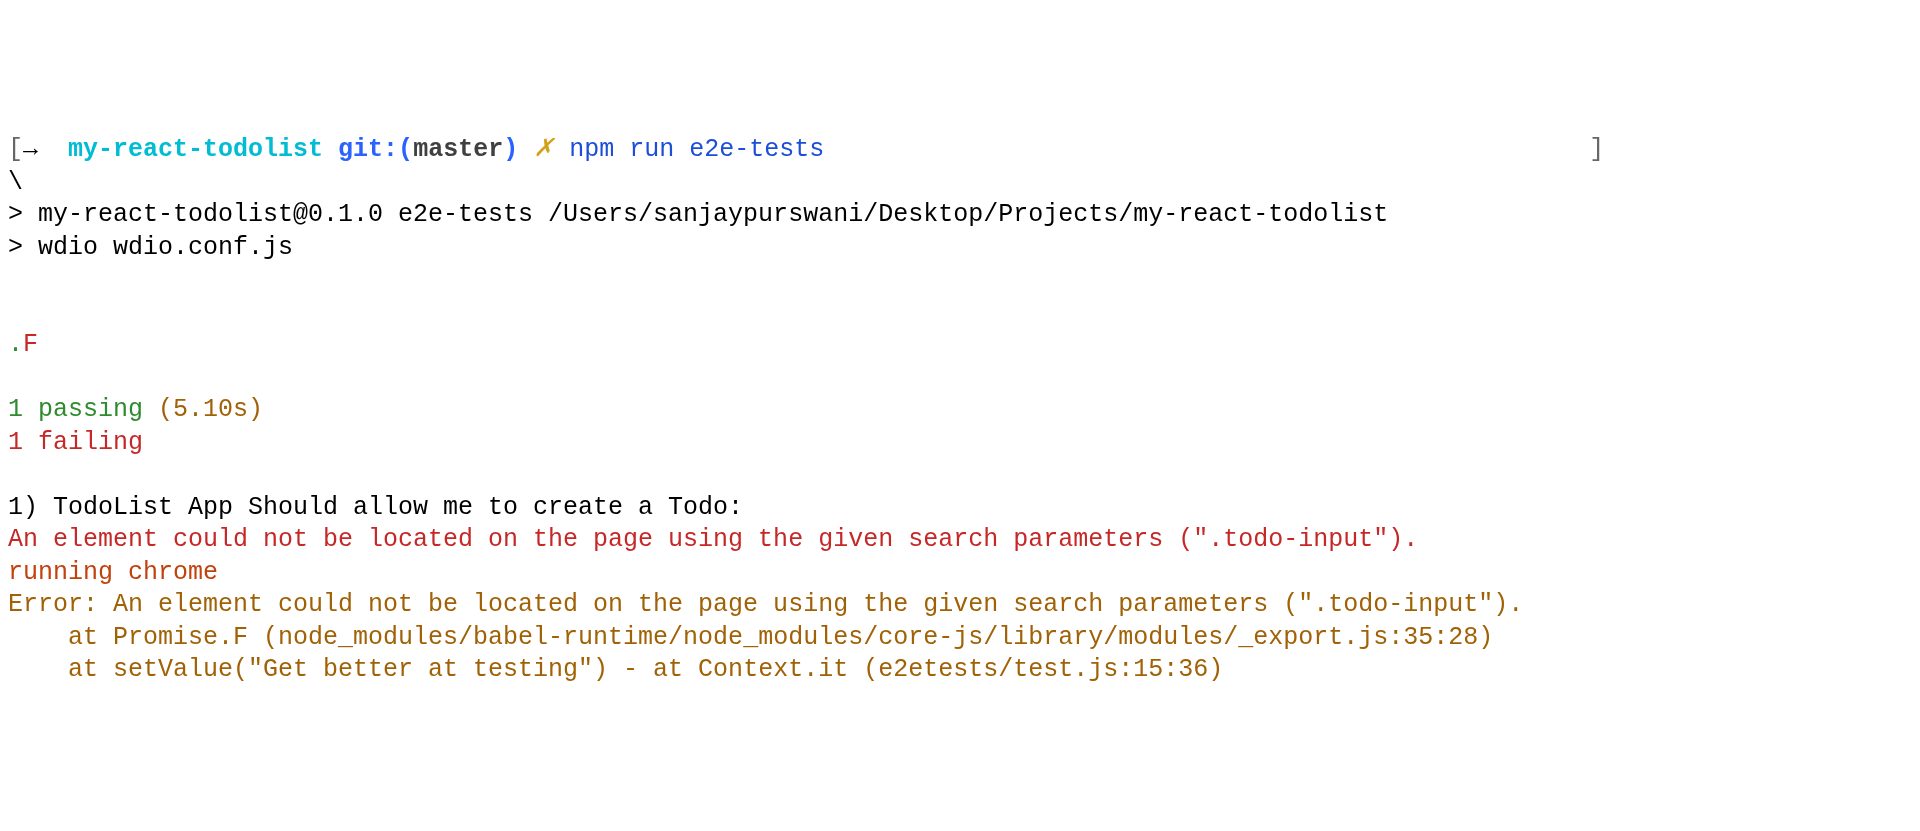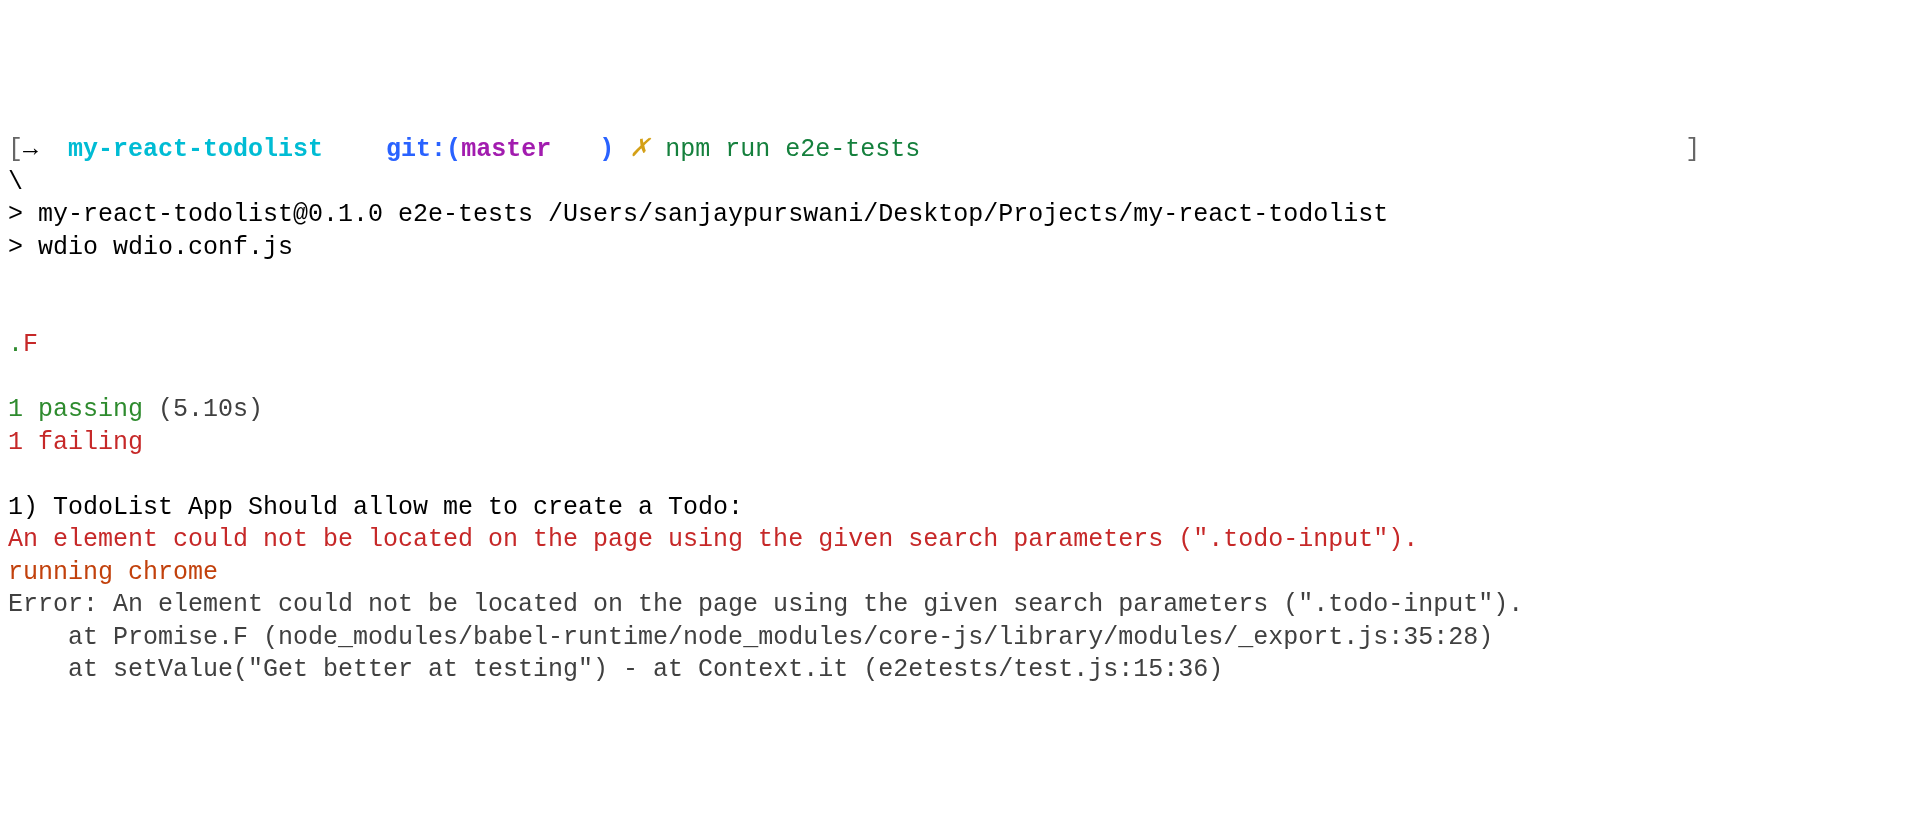--- a/index.html
+++ b/index.html
@@ -13,29 +13,29 @@
       line-height: 1.3;
       background: #ffffff;
       color: #000000;
       padding: 4px 8px;
       white-space: pre-wrap;
       word-break: break-all;
     }
     .prompt-arrow { color: #000000; }
     .prompt-bracket { color: #666666; }
     .prompt-dir { color: #00bcd4; font-weight: bold; text-align: center; }
-    .prompt-git { color: #2962ff; font-weight: bold; margin-left: 48px; }
-    .prompt-branch { color: #a21caf; font-weight: bold; }
+    .prompt-git { color: #2962ff; font-weight: bold; }
+    .prompt-branch { color: #404040; font-weight: bold; }
     .prompt-x { color: #d4a017; font-style: italic; }
-    .cmd { color: #15803d; }
+    .cmd { color: #1d4ed8; }
     .black { color: #000000; }
     .green { color: #2e8b2e; }
     .red { color: #c62828; }
     .yellow { color: #c2410c; }
-    .gray { color: #404040; }
+    .gray { color: #a16207; }
     .line { display: block; }
   </style>
 </head>
 <body>
 
 
 
 <div><span class="line"><span class="prompt-bracket">[</span><span class="prompt-arrow">→</span>  <span class="prompt-dir">my-react-todolist</span> <span class="prompt-git">git:(</span><span class="prompt-branch">master</span><span class="prompt-git">)</span> <span class="prompt-x">✗</span> <span class="cmd">npm run e2e-tests</span>                                                   <span class="prompt-bracket">]</span></span><span class="line black">\</span><span class="line black">&gt; my-react-todolist@0.1.0 e2e-tests /Users/sanjaypurswani/Desktop/Projects/my-react-todolist</span><span class="line black">&gt; wdio wdio.conf.js</span><span class="line"> </span><span class="line"> </span><span class="line"><span class="green">.</span><span class="red">F</span></span><span class="line"> </span><span class="line"><span class="green">1</span><span class="green"> passing</span><span class="gray"> (5.10s)</span></span><span class="line"><span class="red">1</span><span class="red"> failing</span></span><span class="line"> </span><span class="line black">1) TodoList App Should allow me to create a Todo:</span><span class="line red">An element could not be located on the page using the given search parameters (".todo-input").</span><span class="line yellow">running chrome</span><span class="line gray">Error: An element could not be located on the page using the given search parameters (".todo-input").</span><span class="line gray">    at Promise.F (node_modules/babel-runtime/node_modules/core-js/library/modules/_export.js:35:28)</span><span class="line gray">    at setValue("Get better at testing") - at Context.it (e2etests/test.js:15:36)</span></div>
 
 

